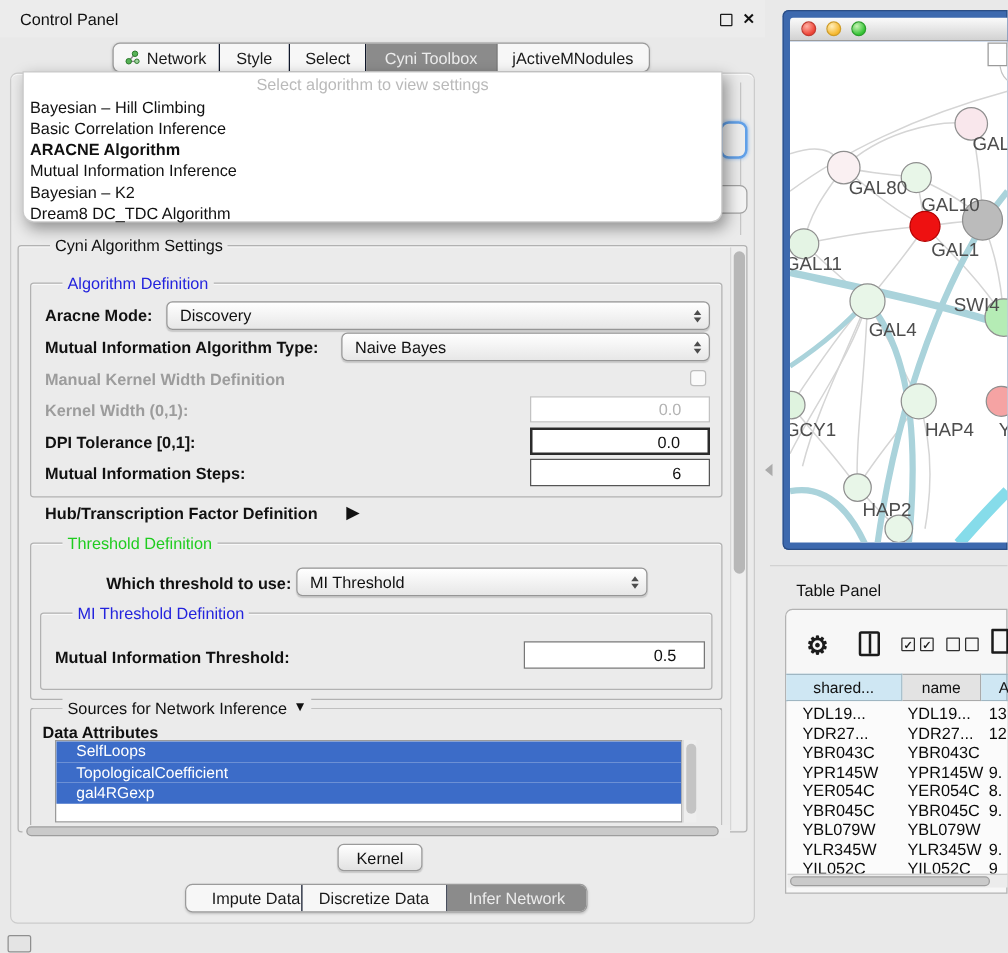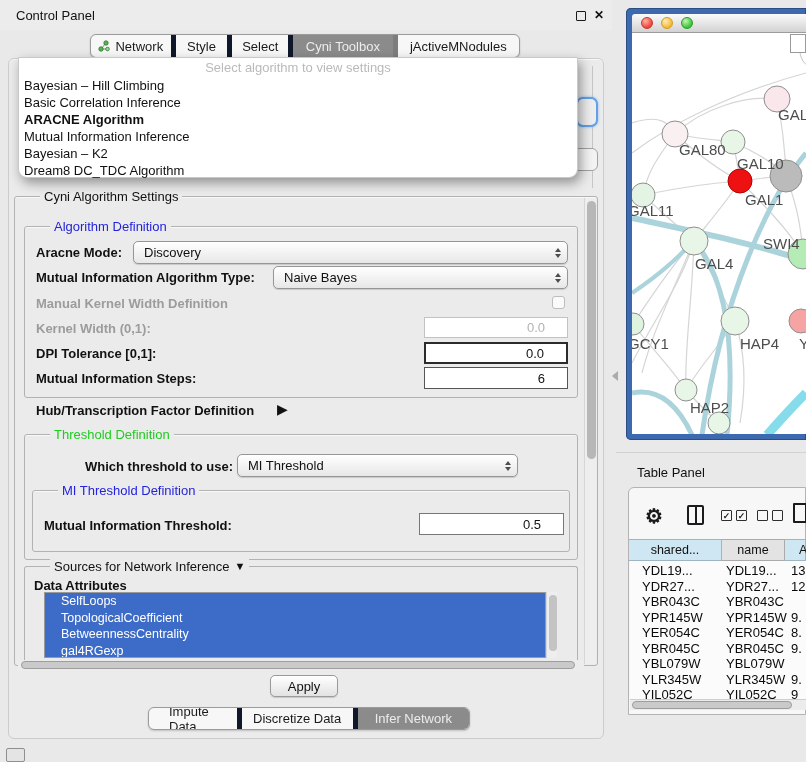--- a/index.html
+++ b/index.html
@@ -9,21 +9,21 @@
 
   
   #titlebar { left:0; top:0; width:612px; height:30px; background:#ececec; }
   #cp-title { left:16px; top:8px; font-size:13px; color:#111; }
   .winbtn-box { width:10px; height:10px; border:1.6px solid #1a1a1a; border-radius:1px; }
   #close-x { font-size:12px; font-weight:bold; color:#111; }
 
   .tabstrip { display:flex; border:1px solid #9b9b9b; border-radius:6px; overflow:hidden;
               background:#f7f7f7; box-shadow:0 1px 2px rgba(0,0,0,.18); }
   .tab { display:flex; align-items:center; justify-content:center; gap:5px;
-         font-size:13px; color:#1a1a1a; border-right:5px solid #0f172a; height:100%; }
+         font-size:13px; color:#1a1a1a; border-right:1px solid #0f172a; height:100%; }
   .tab:last-child { border-right:none; }
   .tab.sel { background:#8b8b8b; color:#ececec; border-right-color:#7d7d7d; }
 
   #mainpanel { left:8px; top:58px; width:596px; height:681px; background:#ebebeb;
                border:1px solid #cccccc; border-radius:6px;
                box-shadow:inset 0 1px 0 #f8f8f8; }
 
   
   #dropdown { left:18px; top:57px; width:560px; height:121px; background:#ffffff;
               border:1px solid #c9c9c9; border-radius:0 0 9px 9px;
@@ -239,33 +239,32 @@
 <div class="abs groupbox" style="left:24px; top:566px; width:554px; height:100px; border-bottom:none; box-shadow:none;">
   <div class="gtitle" style="display:flex; align-items:center; gap:5px;">
     <span>Sources for Network Inference</span>
     <span style="font-size:11px; color:#111;">▼</span>
   </div>
 </div>
 <div class="abs lbl" style="left:34px; top:578px;">Data Attributes</div>
 <div class="abs" id="attr-list" style="left:44px; top:592px; width:502px; height:66px; overflow:hidden;">
   <div class="attr-row">SelfLoops</div>
   <div class="attr-row">TopologicalCoefficient</div>
-  <div class="attr-row">BetweennessCentrality</div>
   <div class="attr-row">gal4RGexp</div>
 </div>
 <div class="abs vscroll-track" style="left:546px; top:592px; width:11px; height:66px;">
   <div class="scroll-thumb" style="position:absolute; left:1.5px; top:3px; width:8px; height:56px; background:#c4c4c4;"></div>
 </div>
 
 <div class="abs hscroll" style="left:18px; top:660px; width:566px; height:11px;">
   <div class="scroll-thumb" style="position:absolute; left:3px; top:1px; width:554px; height:8px;"></div>
 </div>
 
 <div class="abs" id="apply-btn" style="left:270px; top:675px; width:68px; height:22px;">
-  <span>Apply</span>
+  <span>Kernel</span>
 </div>
 
 <div class="abs tabstrip" style="left:148px; top:707px; width:322px; height:23px;">
   <div class="tab" style="width:93px;padding-left:20px;">
     <span>Impute Data</span>
   </div>
   <div class="tab" style="width:117px;">
     <span>Discretize Data</span>
   </div>
   <div class="tab sel" style="width:112px;">

